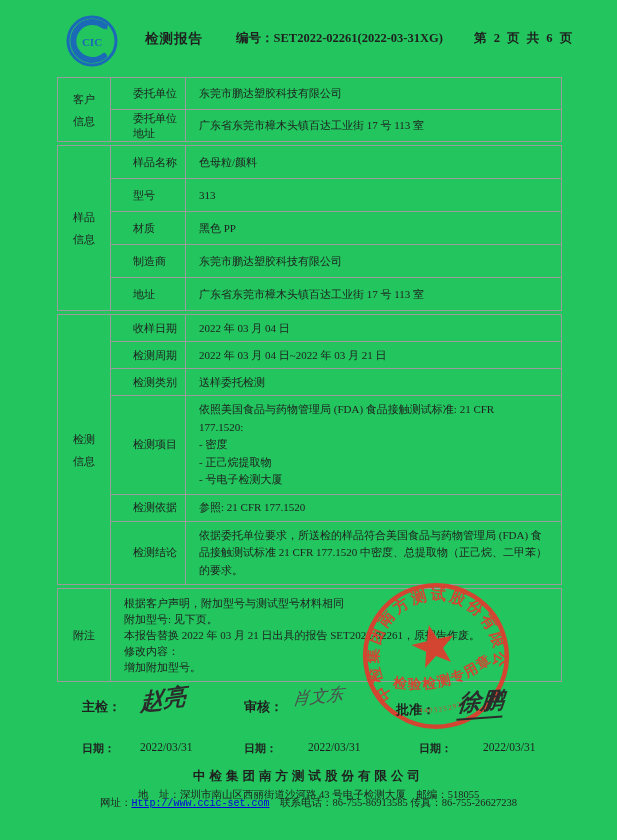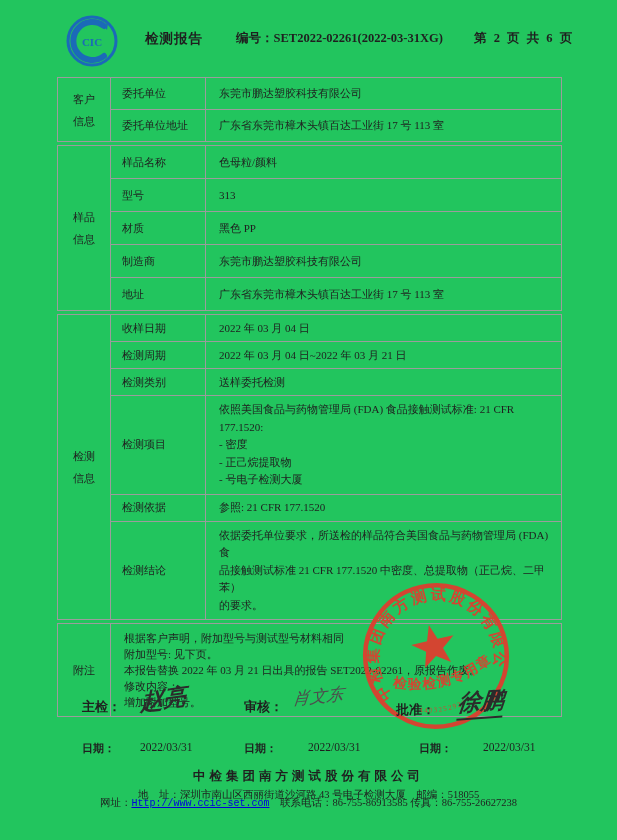--- a/index.html
+++ b/index.html
@@ -16,21 +16,21 @@
   
   .hdr-logo { position: absolute; left: 60px; top: 14px; }
   .hdr-title { position: absolute; left: 145px; top: 30px; font-size: 13.5px; font-weight: bold; letter-spacing: 1px; }
   .hdr-no { position: absolute; left: 236px; top: 30px; font-size: 12.5px; font-weight: bold; }
   .hdr-pages { position: absolute; left: 474px; top: 30px; font-size: 12.5px; font-weight: bold; letter-spacing: 2px; }
   
   .tables { position: absolute; left: 57px; top: 77px; width: 505px; }
   table.sec { border-collapse: collapse; width: 505px; table-layout: fixed; margin-bottom: 3px; }
   table.sec td { border: 1px solid #9c9c9c; font-size: 11px; vertical-align: middle; }
   td.g { width: 53px; text-align: center; line-height: 22px; font-size: 11px; }
-  td.l { width: 95px; padding-left: 11px; }
+  td.l { width: 75px; padding-left: 22px; }
   td.v { padding-left: 13px; }
   .h32 td { height: 32px; }
   .h33 td { height: 33px; }
   .h27 td { height: 27px; }
   td.ml { padding-top: 5px; padding-bottom: 5px; vertical-align: middle; }
   td.ml div { line-height: 17.5px; }
   td.notes { padding: 6px 10px 6px 13px; }
   td.notes div { line-height: 16px; }
   
   .stamp { position: absolute; left: 360px; top: 580px; width: 152px; height: 152px;

